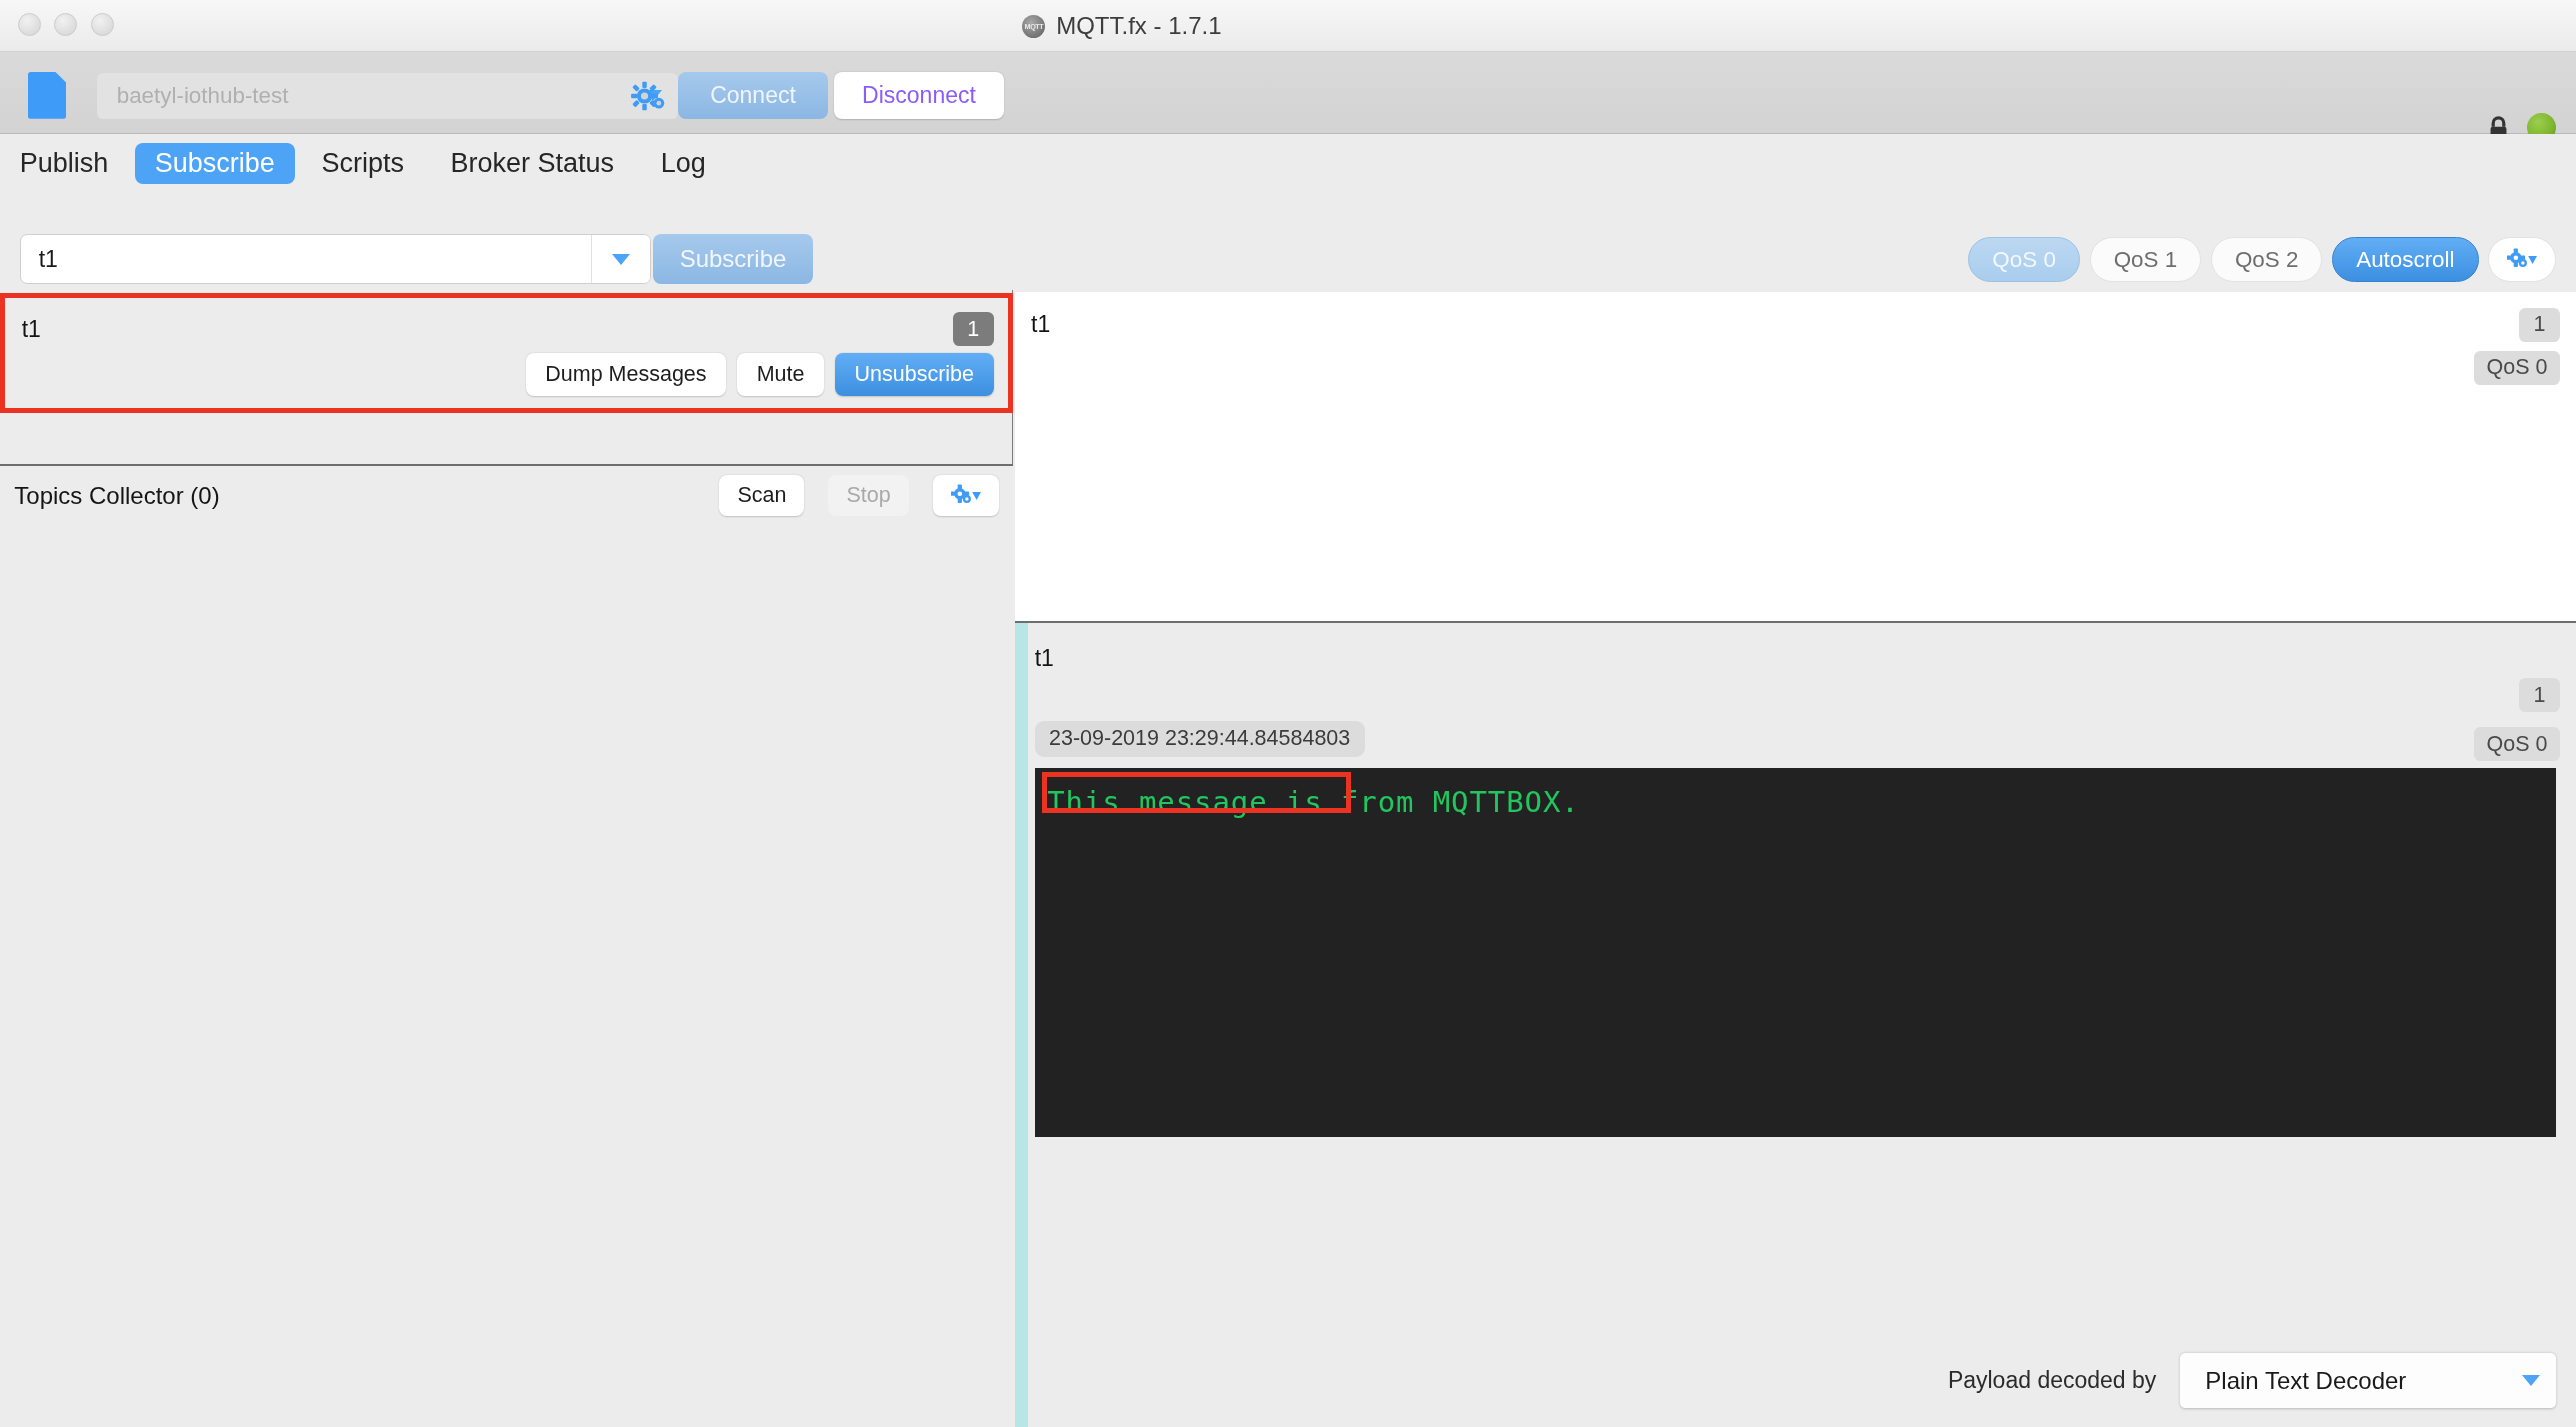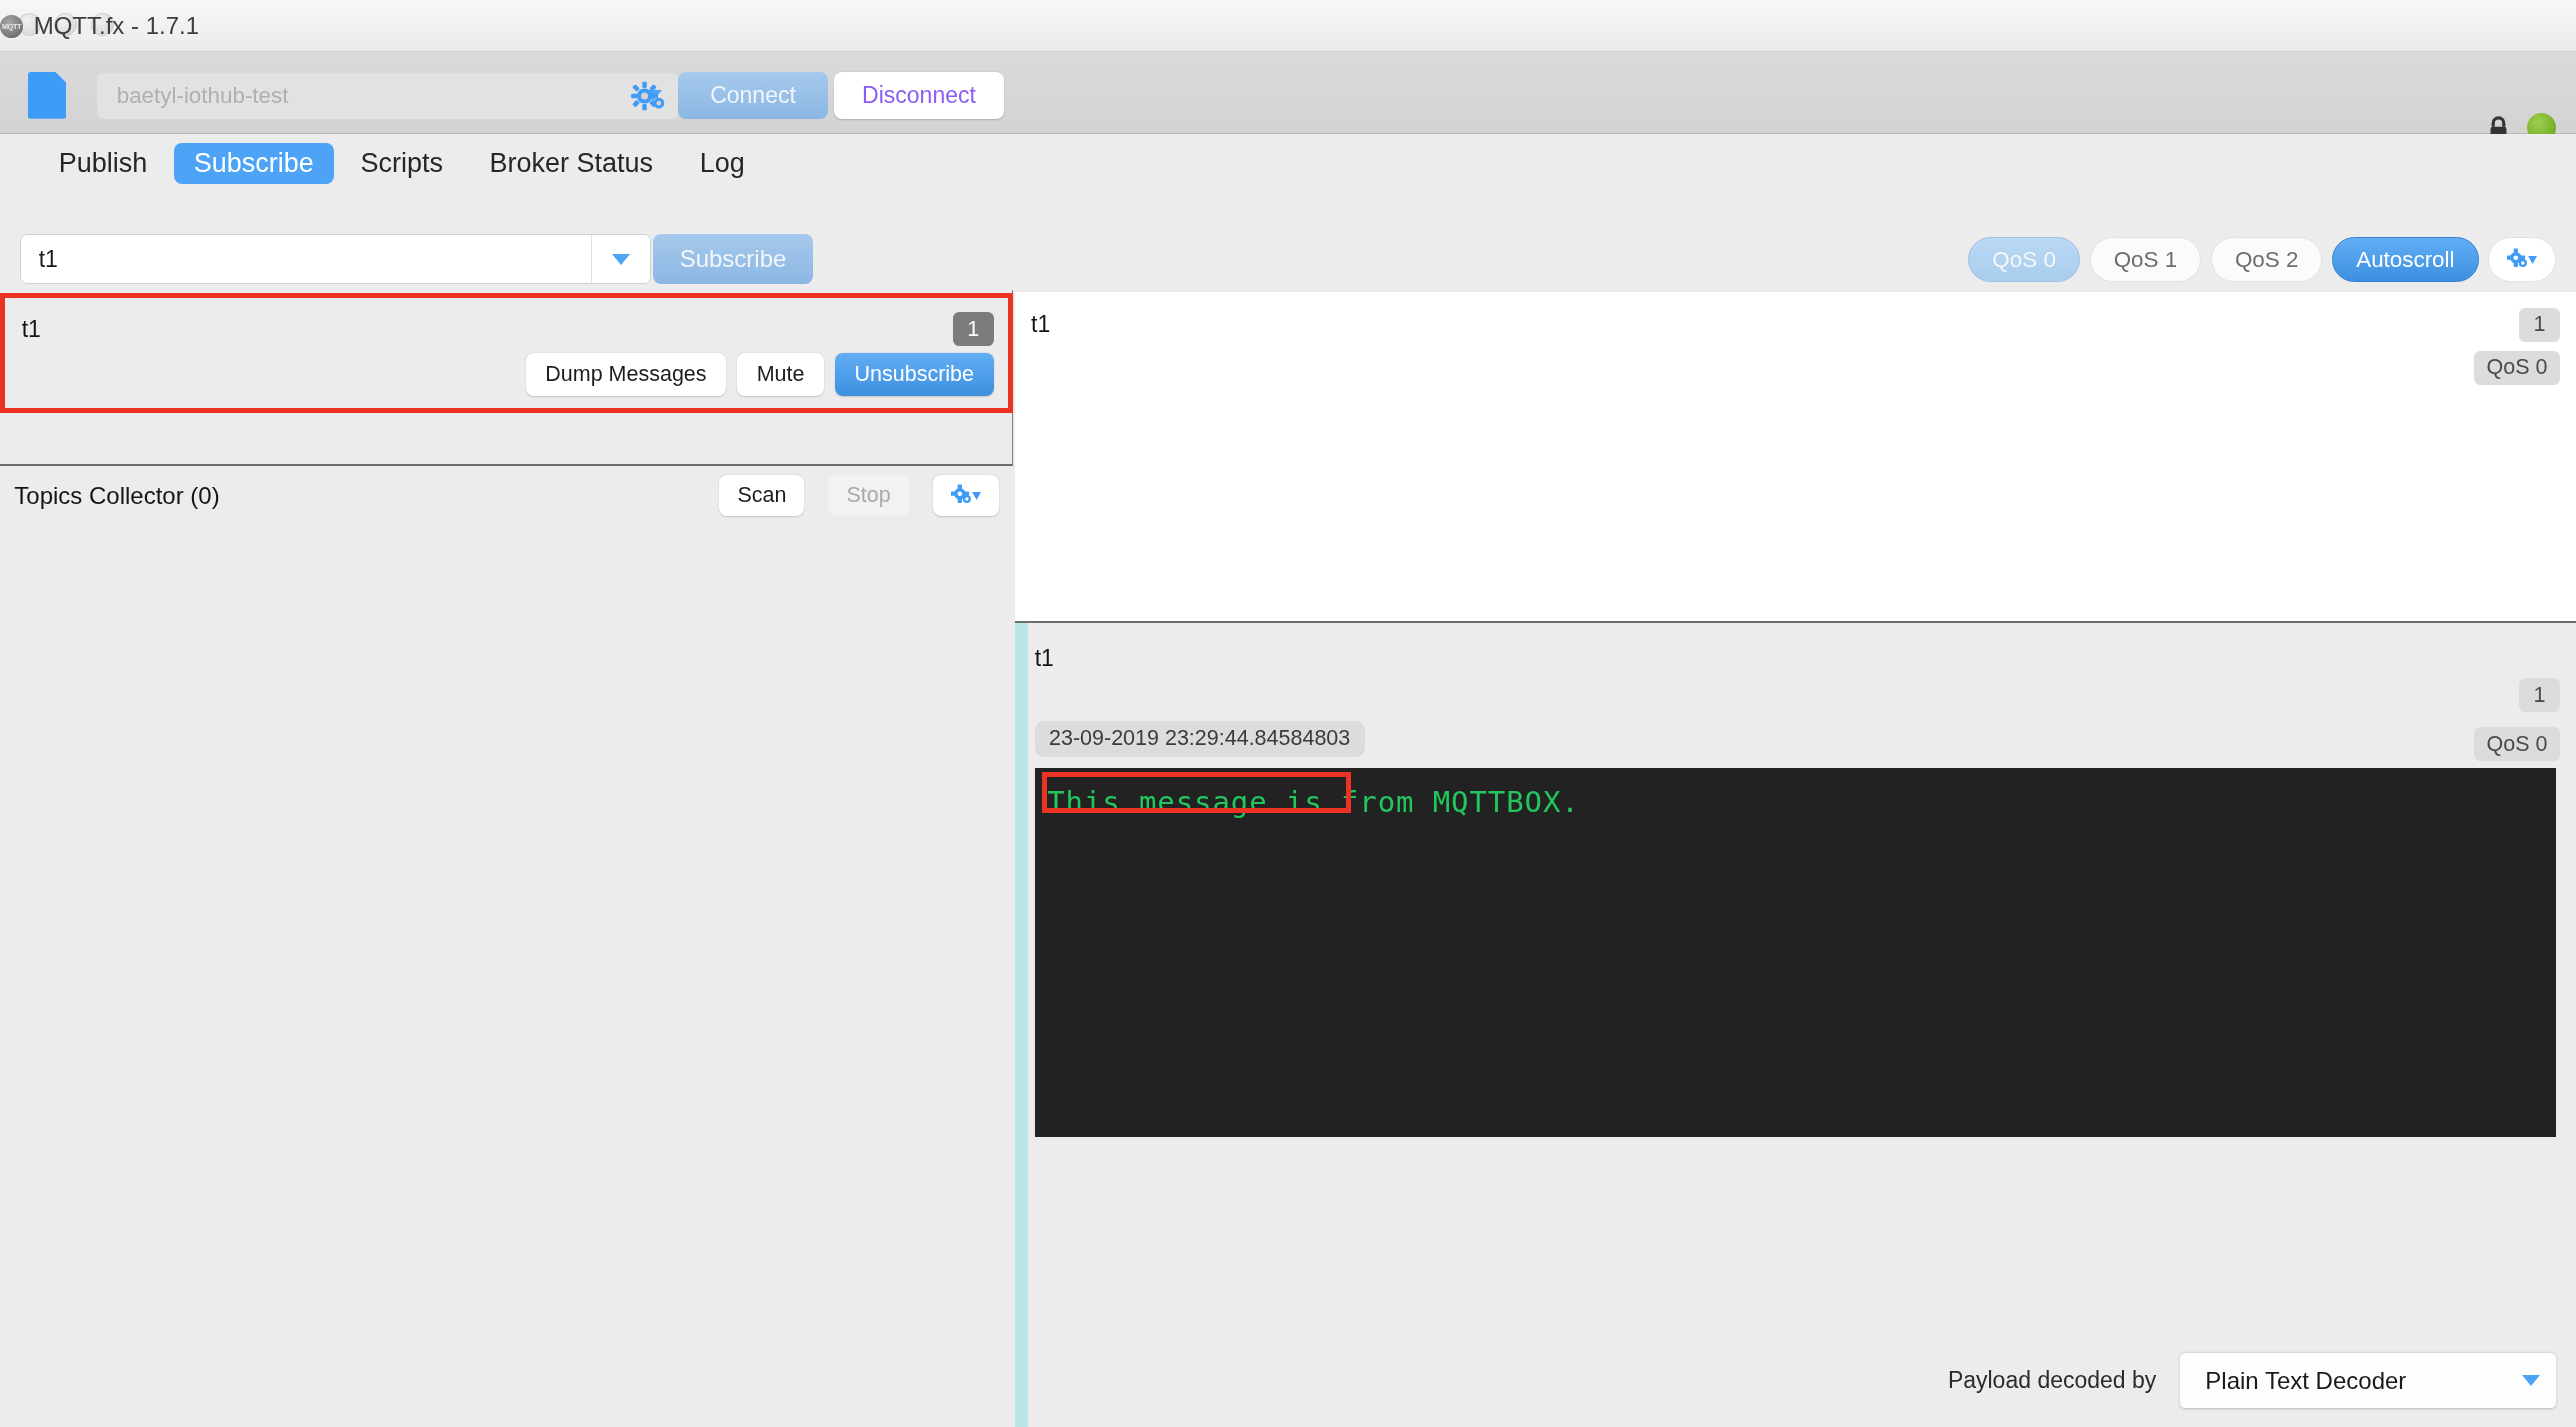--- a/index.html
+++ b/index.html
@@ -17,21 +17,21 @@
     border-bottom: 0.9px solid #d0d0d0;
   }
   .traffic { position: absolute; left: 18px; top: 13.4px; display: flex; gap: 13.4px; }
   .light {
     width: 23px; height: 23px; border-radius: 50%;
     background: radial-gradient(circle at 38% 32%, #f1f1f1, #dcdcdc 70%, #cfcfcf 100%);
     border: 0.9px solid #cbcbcb;
   }
   .title-center {
     position: absolute; left: 0; top: 0; width: 2244px; height: 52px;
-    display: flex; align-items: center; justify-content: flex-start; gap: 10.7px;
+    display: flex; align-items: center; justify-content: center; gap: 10.7px;
   }
   .app-logo {
     width: 23px; height: 23px; border-radius: 50%;
     background: radial-gradient(circle at 40% 35%, #a9a9a9, #6f6f6f 75%, #5a5a5a 100%);
     display: flex; align-items: center; justify-content: center;
     color: #e9e9e9; font-size: 7.2px; font-weight: bold; letter-spacing: -0.4px;
   }
   .title-text { font-size: 24px; color: #3d3d3d; }
 
   
@@ -78,21 +78,21 @@
   .lock-icon { position: absolute; right: 66px; top: 63px; }
   .status-dot {
     position: absolute; right: 19.7px; top: 61px; width: 29px; height: 29px;
     border-radius: 50%;
     background: radial-gradient(circle at 38% 32%, #9ecd4e, #7ab52e 60%, #558d1c 100%);
   }
 
   
   .tabs {
     position: absolute; left: 0; top: 134px; width: 2576px; height: 59px;
-    background: #ececec; display: flex; align-items: center; padding-left: 39px; gap: 7.2px;
+    background: #ececec; display: flex; align-items: center; gap: 7.2px;
   }
   .tab {
     font-size: 27px; color: #262626; padding: 7.2px 19.7px; border-radius: 8px;
     line-height: 1;
   }
   .tab.active { background: #4da3f5; color: #ffffff; }
 
   
   .subbar {
     position: absolute; left: 0; top: 193px; width: 2576px; height: 97px;

